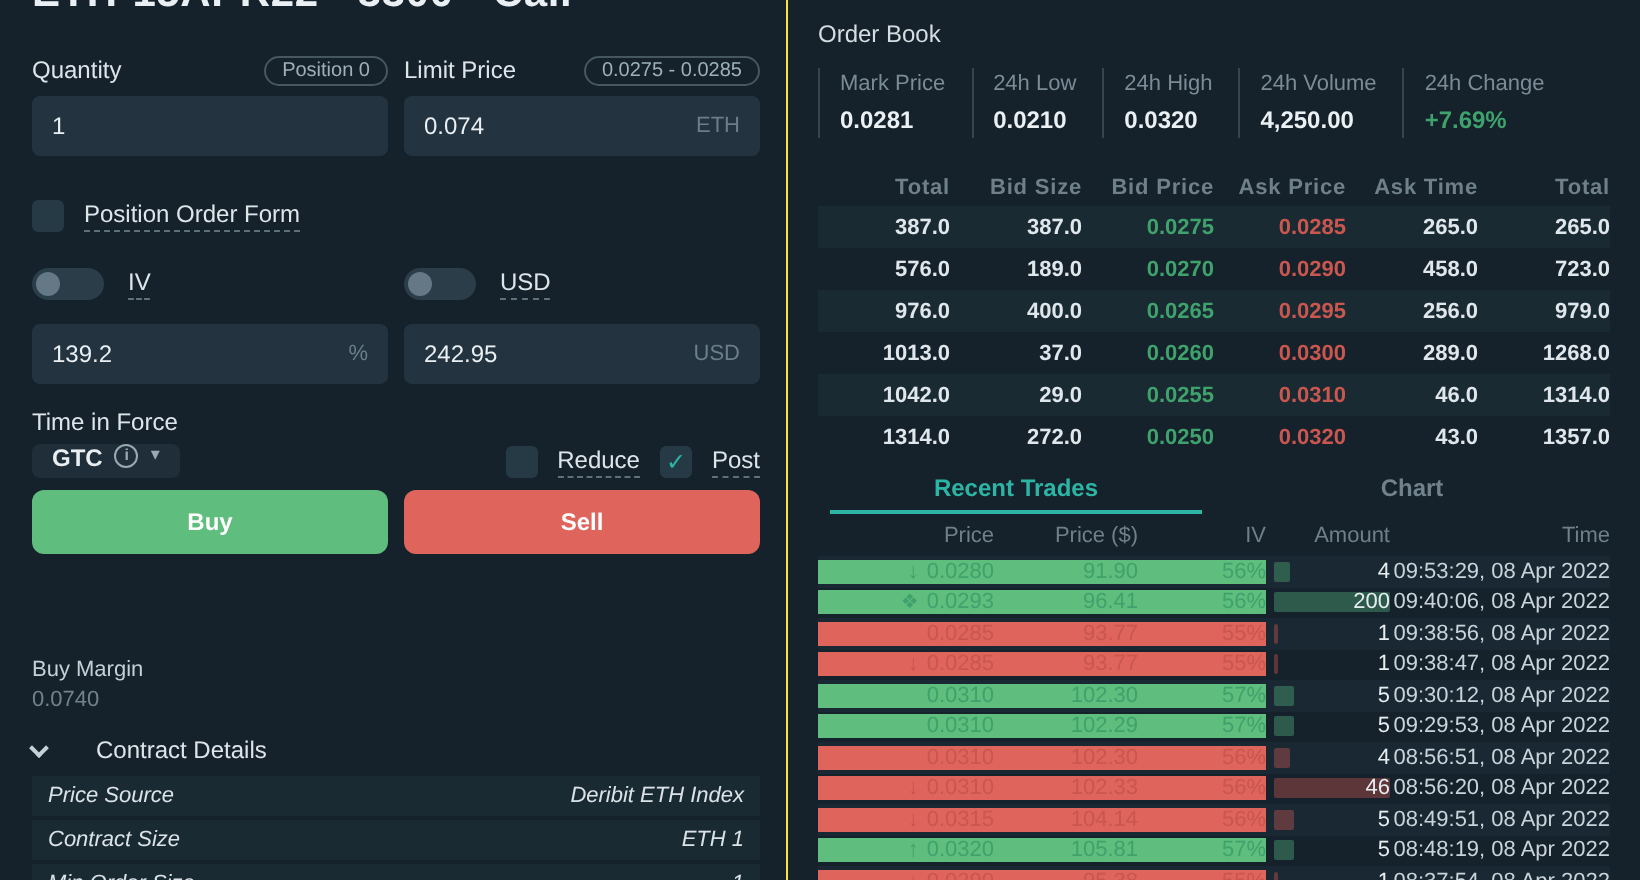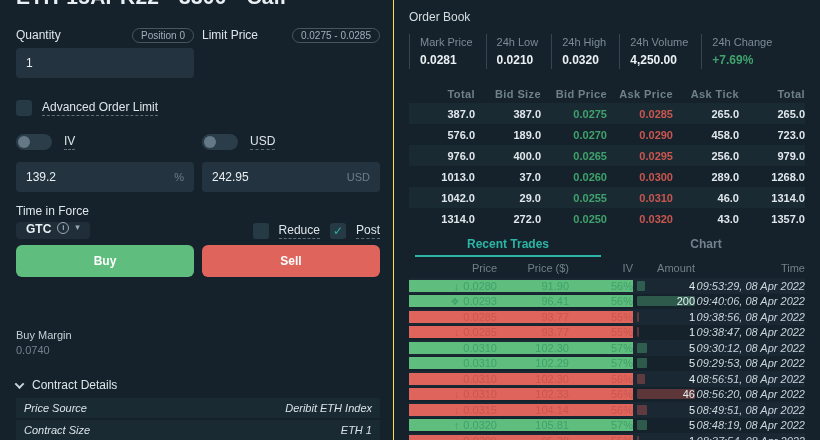--- a/index.html
+++ b/index.html
@@ -37,21 +37,21 @@
   .caret{color:#9aa9b2;font-size:9px;}
   .checks{display:flex;align-items:center;gap:10px;}
   .btn-row{display:grid;grid-template-columns:1fr 1fr;gap:8px;margin-top:6px;}
   .btn{height:32px;border-radius:6px;display:flex;align-items:center;justify-content:center;font-size:12px;font-weight:700;color:#fff;cursor:pointer;}
   .buy{background:var(--buy);}
   .sell{background:var(--sell);}
   .margins{display:flex;justify-content:space-between;margin-top:8px;}
   .m-right{text-align:right;}
   .mlabel{font-size:11px;color:#c6d0d7;margin-top:44px;}
   .mval{font-size:11px;color:#72828d;margin-top:3px;}
-  .cd-head{margin-top:20px;display:flex;align-items:center;gap:9px;font-size:12px;color:var(--label);height:18px;}
+  .cd-head{margin-top:10px;display:flex;align-items:center;gap:25px;font-size:12px;color:var(--label);height:18px;}
   .chev{width:7px;height:7px;border-left:2px solid #c6d0d7;border-bottom:2px solid #c6d0d7;transform:rotate(-45deg) translate(1px,-1px);}
   .cd-row{height:20px;background:var(--stripe);margin-top:2px;display:flex;align-items:center;justify-content:space-between;padding:0 8px;font-size:11px;color:#dbe3e8;font-style:italic;}
   #cd-rows{margin-top:4px;}
   
   .ob-title{margin-top:10px;font-size:12px;color:#d5dde2;}
   .stats{margin-top:10px;display:flex;align-items:stretch;}
   .stat{border-left:1px solid #36454f;padding:2px 13px 2px 10px;}
   .stat-label{font-size:11px;color:#7b8c96;}
   .stat-value{font-size:12px;font-weight:700;color:#eaf0f3;margin-top:5px;}
   .stat-value.pos{color:var(--green);}
@@ -80,21 +80,21 @@
   .tr-row.alt{background:var(--stripe2);}
   .tr-row .buy,.c0.buy,.c1.buy,.c2.buy{color:var(--green);}
   .c0.sell,.c1.sell,.c2.sell{color:var(--red);}
   .arr{font-size:11px;}
   .blocks{font-size:10px;}
   .amt{position:relative;}
   .amt-bar{position:absolute;left:0;top:1px;bottom:1px;border-radius:1px;}
   .amt-bar.buy{background:rgba(78,170,118,.42);}
   .amt-bar.sell{background:rgba(201,86,79,.40);}
   .amt-txt{position:relative;display:block;text-align:right;color:#e6edf1;}
-  .time{color:#c9d3da;font-style:italic;}
+  .time{color:#c9d3da;}
 </style>
 </head>
 <body>
 
 <div class="app">
   <div class="left">
     <div class="page-title">ETH-15APR22 - 3300 - Call</div>
 
     <div class="fields-grid g1">
       <div class="field">
@@ -104,26 +104,30 @@
         </div>
         <div class="input">
           <span class="ival">1</span>
         </div>
       </div>
       <div class="field">
         <div class="lblrow">
           <span class="flabel">Limit Price</span>
           <span class="pill">0.0275 - 0.0285</span>
         </div>
+        <div class="input">
+          <span class="ival">0.074</span>
+          <span class="suffix">ETH</span>
+        </div>
       </div>
     </div>
 
     <div class="adv-row">
       <span class="cb"></span>
-      <span class="dashed">Advanced Order Limit</span>
+      <span class="dashed">Position Order Form</span>
     </div>
 
     <div class="fields-grid toggles">
       <div class="toggle-wrap">
         <span class="toggle">
             <span class="knob"></span>
           </span>
         <span class="dashed">IV</span>
       </div>
       <div class="toggle-wrap">
@@ -221,21 +225,21 @@
           <div class="stat-label">24h Change</div>
           <div class="stat-value pos">+7.69%</div>
         </div>
       </div>
     <div class="ob-table">
       <div class="ob-head" id="ob-head">
           <div class="obc obh">Total</div>
           <div class="obc obh">Bid Size</div>
           <div class="obc obh">Bid Price</div>
           <div class="obc obh">Ask Price</div>
-          <div class="obc obh">Ask Tick</div>
+          <div class="obc obh">Ask Time</div>
           <div class="obc obh">Total</div>
         </div>
       <div id="ob-rows">
           <div class="ob-row alt">
             <div class="obc">387.0</div>
             <div class="obc">387.0</div>
             <div class="obc green">0.0275</div>
             <div class="obc red">0.0285</div>
             <div class="obc">265.0</div>
             <div class="obc">265.0</div>

